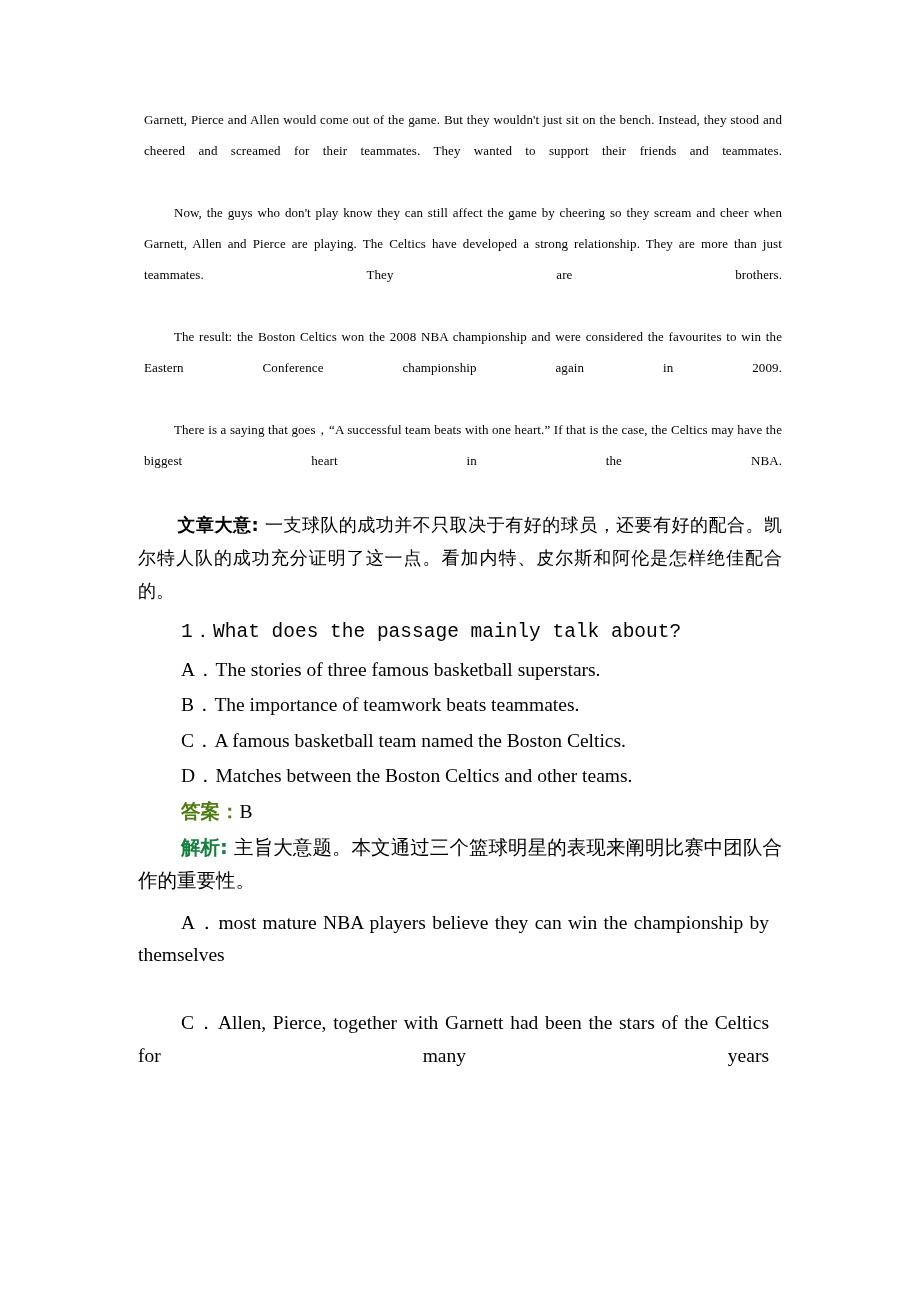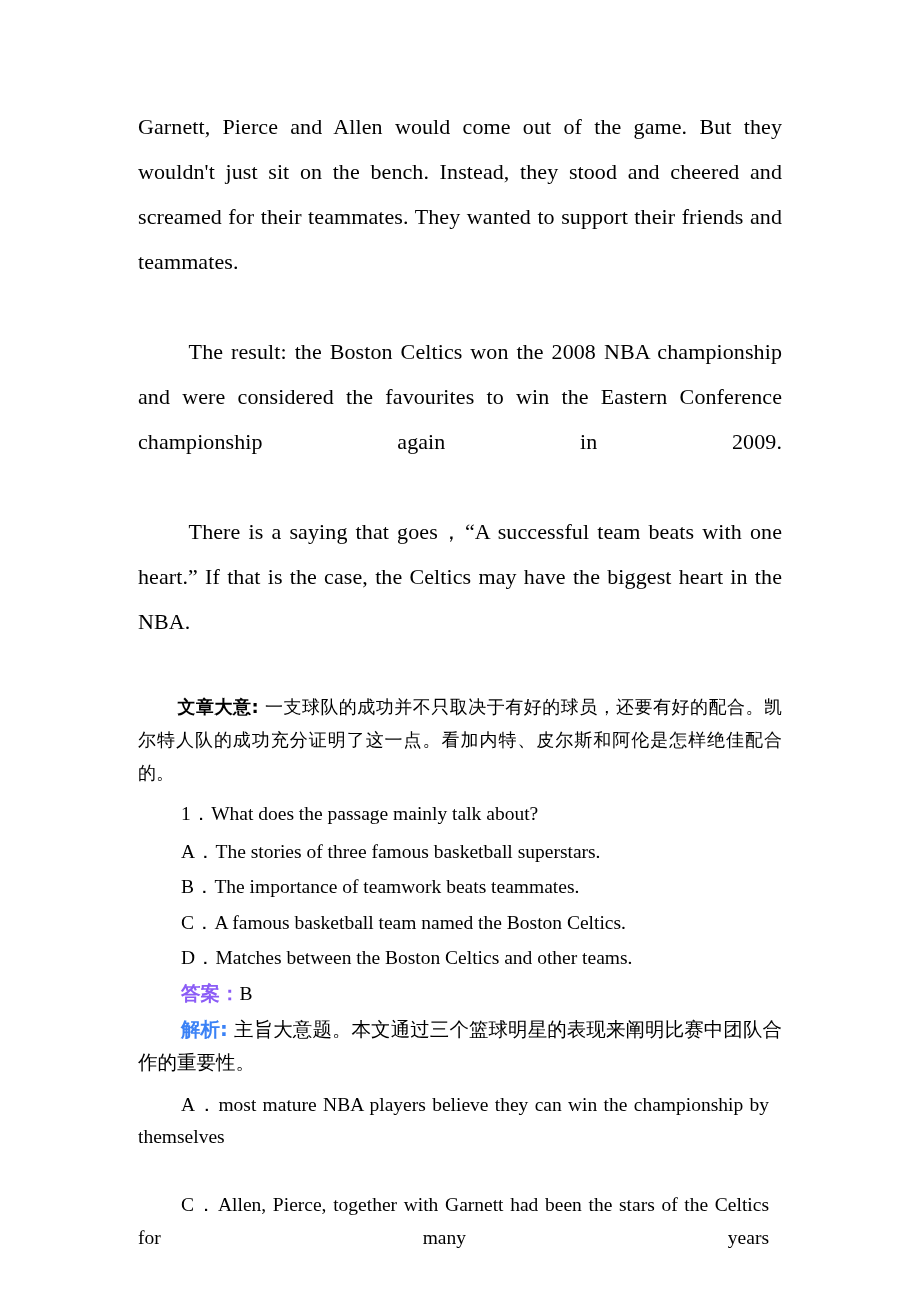--- a/index.html
+++ b/index.html
@@ -17,25 +17,25 @@
     color: #000000;
   }
   .page {
     position: absolute;
     left: 138px;
     top: 104px;
     width: 644px;
   }
   
   .para {
-    font-size: 22px;
-    line-height: 45px;
+    font-size: 13px;
+    line-height: 31px;
     text-align: justify;
     text-justify: inter-word;
-    margin: 0 0 0 0;
+    margin: 0 0 0 6px;
     letter-spacing: 0.1px;
   }
   .para.indent {
     text-indent: 2.3em;
   }
   
   .para::after {
     content: "";
     display: inline-block;
     width: 100%;
@@ -54,20 +54,21 @@
     font-weight: bold;
   }
 
   
   .q-line {
     font-size: 19.5px;
     line-height: 32.6px;
     text-indent: 2.2em;
     margin: 4px 0 0 0;
     text-align: justify;
+    font-family: Liberation Mono, monospace;
   }
 
   .opt-line {
     font-size: 19.5px;
     line-height: 32.6px;
     text-indent: 2.2em;
     margin: 3px 13px 0 0;
     text-align: justify;
   }
   .opt-line.wrap {
@@ -90,52 +91,53 @@
   }
 
   
   .answer-line {
     font-size: 19.5px;
     line-height: 32.6px;
     text-indent: 2.2em;
     margin: 3px 0 0 0;
   }
   .answer-label {
-    color: #8b5cf6;
+    color: #4d7c0f;
     font-weight: bold;
     font-family: "DejaVu Sans", "Liberation Sans", sans-serif;
   }
   .answer-value {
     font-family: "Liberation Serif", "DejaVu Serif", serif;
     color: #000;
   }
   .analysis-block {
     font-family: "DejaVu Sans", "Liberation Sans", sans-serif;
     font-size: 19.5px;
     line-height: 33px;
     text-indent: 2.2em;
     text-align: justify;
     margin: 2px 0 0 0;
   }
   .analysis-label {
-    color: #3b82f6;
+    color: #15803d;
     font-weight: bold;
   }
   .spacer-sm { height: 5px; }
   .spacer-xs { height: 2px; }
 </style>
 </head>
 <body>
 
 <div class="page">
 
   <div>
 
     <p class="para">Garnett, Pierce and Allen would come out of the game. But they wouldn't just sit on the bench. Instead, they stood and cheered and screamed for their teammates. They wanted to support their friends and teammates.</p>
 
+    <p class="para indent">Now, the guys who don't play know they can still affect the game by cheering so they scream and cheer when Garnett, Allen and Pierce are playing. The Celtics have developed a strong relationship. They are more than just teammates. They are brothers.</p>
 
     <p class="para indent">The result: the Boston Celtics won the 2008 NBA championship and were considered the favourites to win the Eastern Conference championship again in 2009.</p>
 
     <p class="para indent">There is a saying that goes，“A successful team beats with one heart.” If that is the case, the Celtics may have the biggest heart in the NBA.</p>
 
   </div>
 
   <div class="cn-block"><span class="lead">文章大意:</span><span> 一支球队的成功并不只取决于有好的球员，还要有好的配合。凯尔特人队的成功充分证明了这一点。看加内特、皮尔斯和阿伦是怎样绝佳配合的。</span></div>
 
   <div class="spacer-sm"></div>

